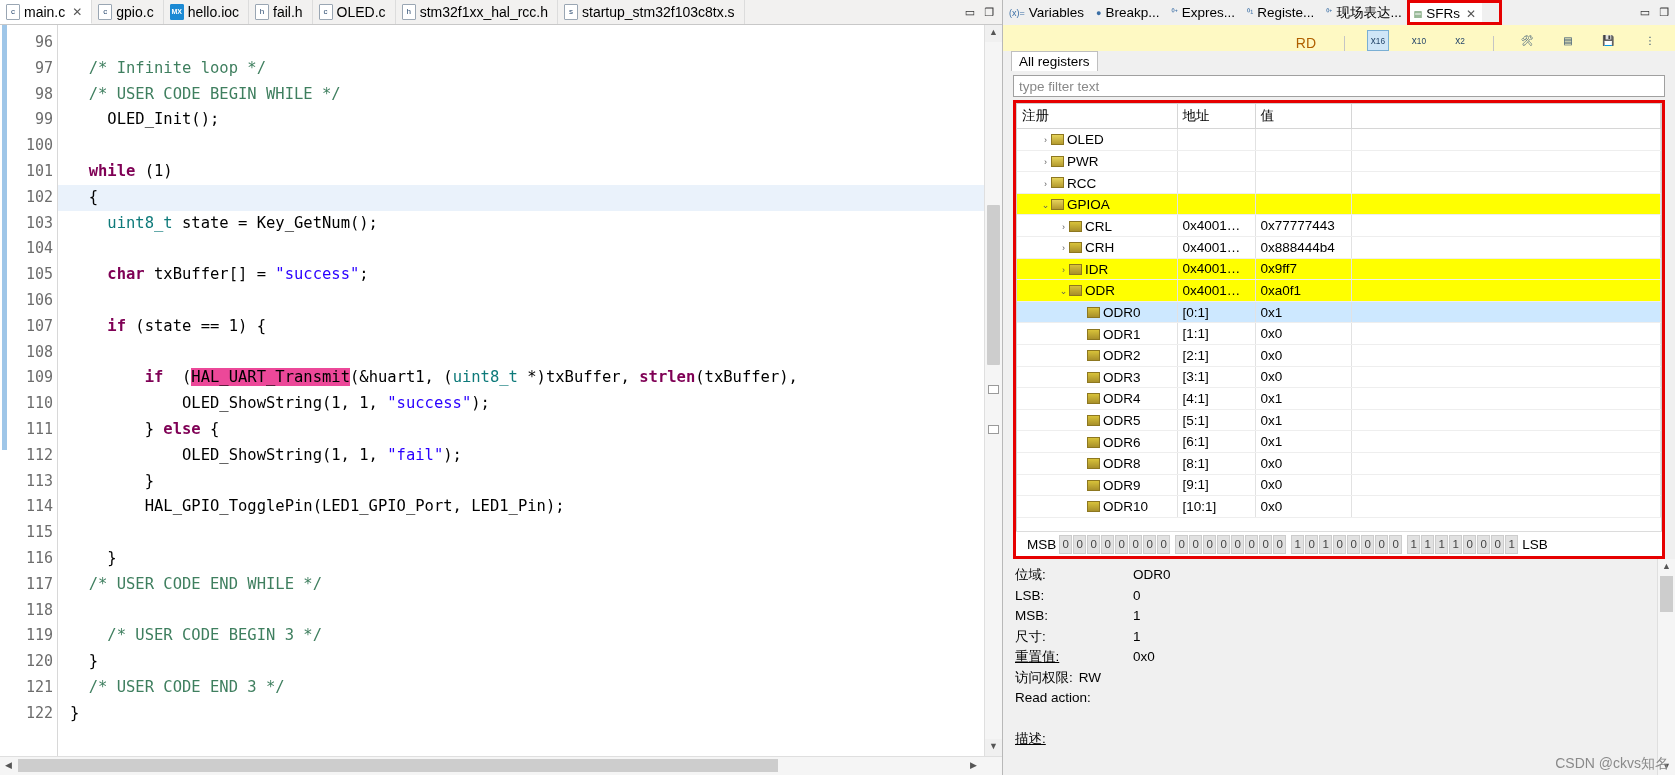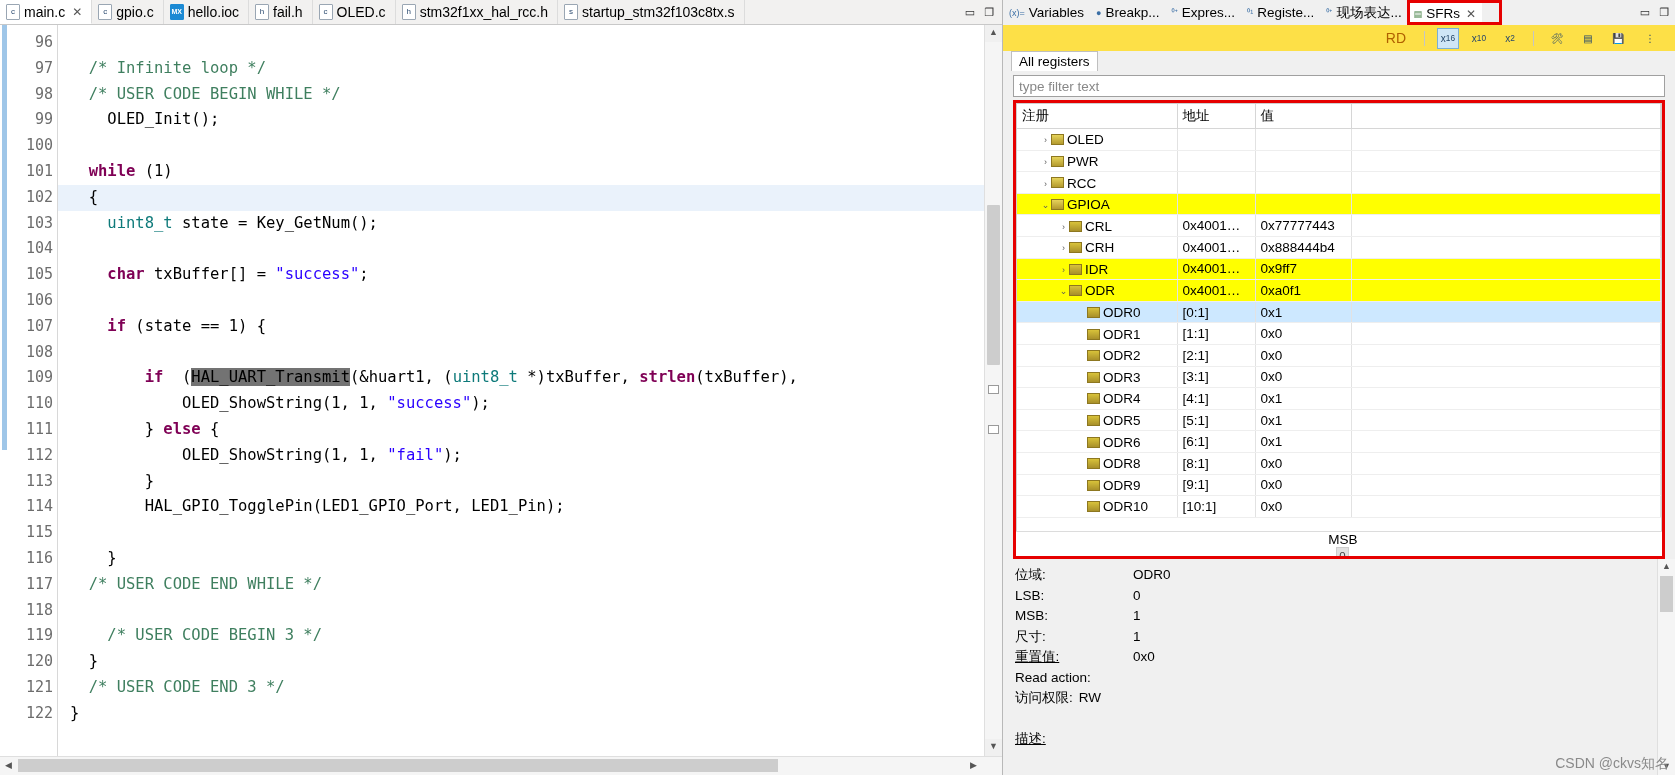--- a/index.html
+++ b/index.html
@@ -31,21 +31,21 @@
           padding-top:5px;box-sizing:border-box;border-right:1px solid #d8d8d8;}
   .gutter .ln{height:25.8px;line-height:25.8px;padding-right:4px;}
   .code{flex:1 1 auto;position:relative;padding-top:5px;overflow:hidden;
         font-family:"DejaVu Sans Mono", monospace;font-size:15.5px;white-space:pre;}
   .code .cl{height:25.8px;line-height:25.8px;padding-left:12px;}
   .code .cl.hl{background:#eaf2fb;}
   .cmt{color:#3f7f5f;}
   .kw{color:#7f0055;font-weight:bold;}
   .str{color:#2a00ff;}
   .typ{color:#0e7a7a;}
-  .occ{background:#737373;}
+  .occ{background:#ec4899;}
   .plain{color:#000;}
 
   .vscroll{position:absolute;right:0;top:0;width:17px;height:100%;background:#f5f5f5;
            border-left:1px solid #dfdfdf;}
   .vscroll .up,.vscroll .down{position:absolute;left:0;width:17px;height:17px;
            text-align:center;line-height:15px;font-size:9px;color:#555;background:#f0f0f0;}
   .vscroll .up{top:0;} .vscroll .down{bottom:0;}
   .vscroll .thumb{position:absolute;left:2px;top:180px;width:13px;height:160px;background:#cdcdcd;border-radius:1px;}
   .vscroll .mini{position:absolute;left:3px;width:9px;height:7px;border:1px solid #9a9a9a;background:#fff;}
 
@@ -61,22 +61,22 @@
   .rtabbar{height:25px;display:flex;align-items:stretch;background:#f0f0f0;flex:0 0 auto;position:relative;}
   .rtab{display:flex;align-items:center;gap:4px;padding:0 6px;font-size:13.5px;white-space:nowrap;color:#000;}
   .rtab.active{background:#fff;border-top:2px solid #3a7fc1;}
   .rtab .ric{font-size:9px;color:#3a6ea5;}
   .rtab .close{font-size:12px;color:#555;margin-left:2px;}
   .rwinbtns{margin-left:auto;display:flex;align-items:center;gap:9px;padding:0 6px;color:#333;font-size:11px;}
 
   .redbox-tab{position:absolute;left:404px;top:0px;width:95px;height:25px;
               border:3px solid #e60000;box-sizing:border-box;pointer-events:none;}
 
-  .toolstrip{height:26px;display:flex;align-items:center;justify-content:flex-end;
-             gap:9px;padding-right:14px;background:#fde047;flex:0 0 auto;}
+  .toolstrip{height:26px;display:flex;align-items:flex-end;justify-content:flex-end;
+             gap:19px;padding-right:14px;background:#fef9c3;flex:0 0 auto;}
   .rd{font-size:14px;color:#b06000;margin-right:6px;}
   .tbtn{width:20px;height:19px;display:flex;align-items:center;justify-content:center;
         font-size:10px;color:#27486b;background:transparent;border:1px solid transparent;}
   .tbtn.sel{background:#cfe6f7;border:1px solid #7aafd4;}
   .sep{width:1px;height:15px;background:#c5c5c5;margin:0 3px;}
 
   .regs-tabrow{height:22px;background:#f0f0f0;display:flex;align-items:flex-start;padding-left:8px;flex:0 0 auto;}
   .regs-tab{background:#fff;border:1px solid #bfbfbf;border-bottom:none;padding:2px 7px 2px 7px;
             font-size:13.5px;color:#000;}
 
@@ -97,21 +97,21 @@
   tr.selrow td{background:#cde8ff;}
   .twist{display:inline-block;width:11px;color:#5a5a5a;font-size:9px;text-align:center;}
   .regicon{display:inline-block;width:11px;height:9px;margin-right:3px;vertical-align:middle;
            background:linear-gradient(#d8c23a,#a8902a);
            border:1px solid #8d7720;font-size:0;}
   .regicon.grp{background:linear-gradient(#e6d35a,#b39a2e);}
   .nm{vertical-align:middle;}
 
   .bitstrip{position:absolute;left:3px;right:3px;bottom:3px;height:25px;background:#fff;
             display:flex;align-items:center;padding-left:8px;box-sizing:border-box;
-            border-top:1px solid #dcdcdc;flex-direction:column;}
+            border-top:1px solid #dcdcdc;}
   .bitstrip .lbl{font-size:13.5px;color:#000;margin:0 3px;}
   .bitcell{width:13px;height:19px;background:#e1e1e1;border:1px solid #cdcdcd;margin-right:1px;
            font-size:11.5px;line-height:17px;text-align:center;color:#444;box-sizing:border-box;}
   .bitcell.gap{margin-right:5px;}
 
   .detail{flex:1 1 auto;background:#f0f0f0;position:relative;padding:6px 0 0 12px;
           font-size:13.5px;line-height:20.5px;box-sizing:border-box;}
   .detail .row{display:flex;}
   .detail .k{width:118px;color:#000;}
   .detail .k.u{text-decoration:underline;}
@@ -458,25 +458,25 @@
       </div>
       <div class="row">
         <div class="k">尺寸:</div>
         <div class="v">1</div>
       </div>
       <div class="row">
         <div class="k u">重置值:</div>
         <div class="v">0x0</div>
       </div>
       <div class="row">
-        <div class="inline">Read action:</div>
-      </div>
-      <div class="row">
         <div class="inline">访问权限:</div>
         <div class="inline" style="margin-left:6px">RW</div>
+      </div>
+      <div class="row">
+        <div class="inline">Read action:</div>
       </div>
       <div class="row" style="height:20px"></div>
       <div class="row">
         <div class="k u">描述:</div>
       </div>
 
       <div class="dscroll">
         <div class="up">▲</div>
         <div class="thumb"></div>
         <div class="down">▼</div>

